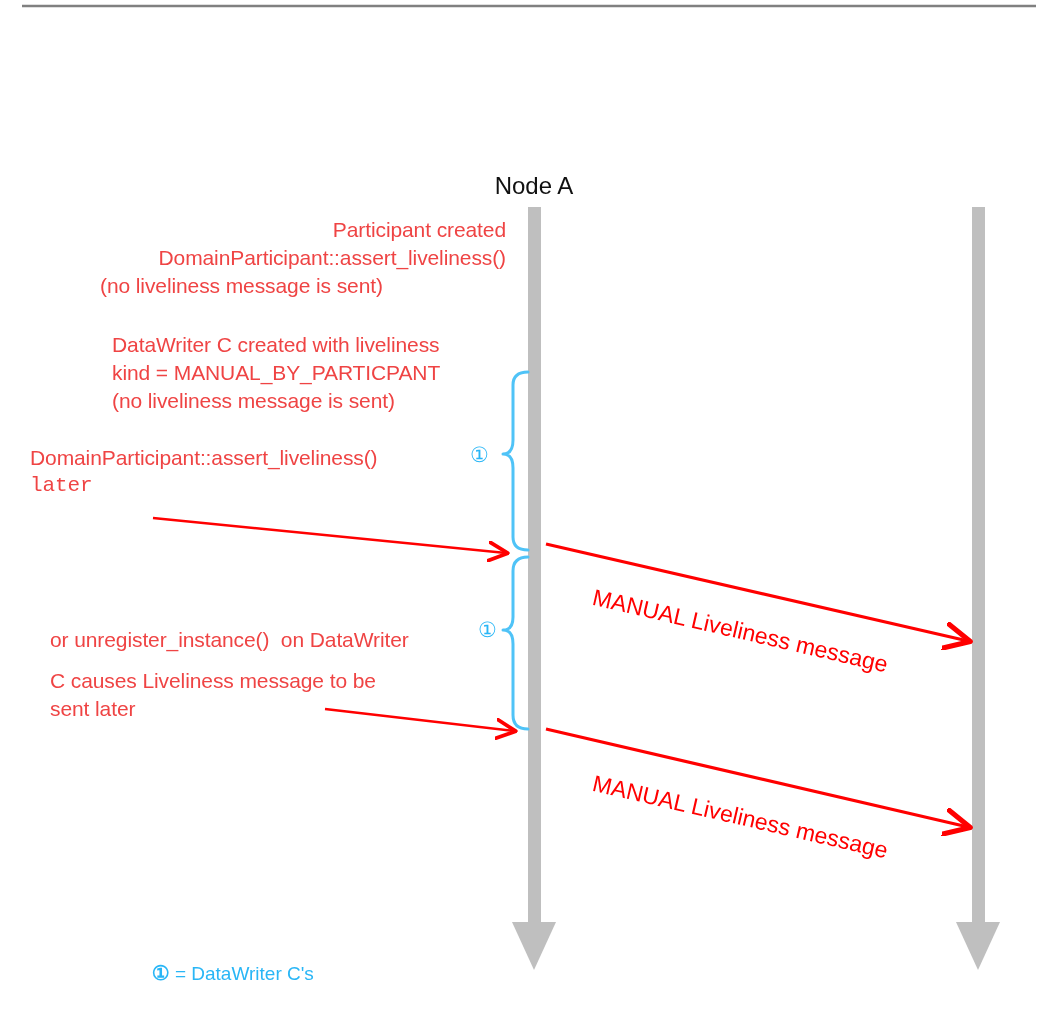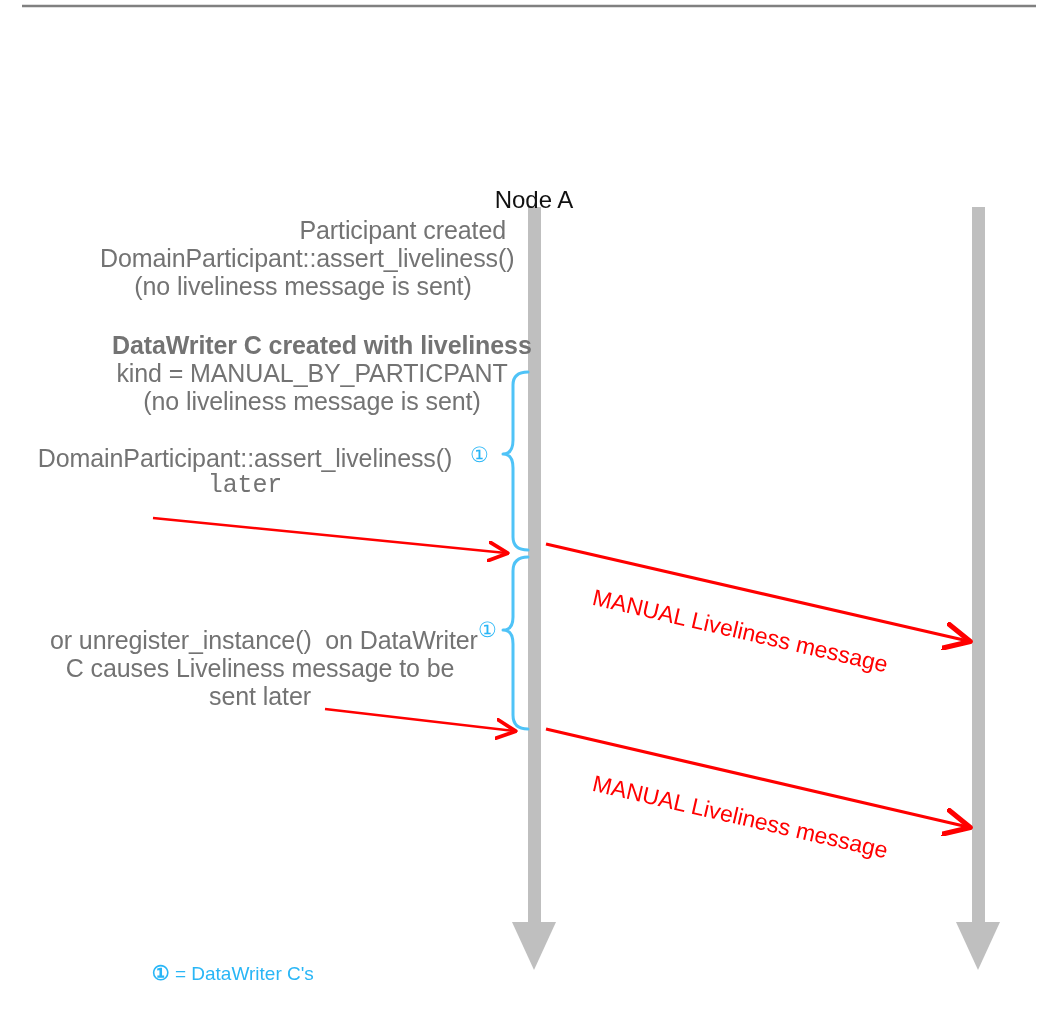--- a/index.html
+++ b/index.html
@@ -22,41 +22,41 @@
   #diagram-svg {
     position: absolute;
     left: 0;
     top: 0;
     width: 1058px;
     height: 1018px;
   }
   .txt {
     position: absolute;
     font-family: "Liberation Sans", sans-serif;
-    font-size: 25px;
+    font-size: 21px;
     line-height: 28px;
-    color: #737373;
+    color: #ef4444;
     white-space: pre;
     letter-spacing: -0.1px;
   }
   .lifeline-label {
     position: absolute;
     font-family: "Liberation Sans", sans-serif;
     font-size: 24px;
     line-height: 28px;
     color: #111111;
     white-space: pre;
     text-align: center;
     font-weight: 400;
   }
   .note-right {
     text-align: right;
   }
   .note-left {
-    text-align: center;
+    text-align: left;
   }
   .legend {
     position: absolute;
     font-family: "Liberation Sans", sans-serif;
     font-size: 19px;
     line-height: 25px;
     color: #29b6f6;
     white-space: pre;
   }
   .legend .circ {
@@ -126,43 +126,43 @@
 
     <line x1="153" y1="518" x2="506" y2="553" stroke="#ff0000" stroke-width="2.4" marker-end="url(#red-arrow)"></line>
 
     <line x1="325" y1="709" x2="514" y2="731" stroke="#ff0000" stroke-width="2.4" marker-end="url(#red-arrow)"></line>
 
     <line x1="546" y1="544" x2="968" y2="641" stroke="#ff0000" stroke-width="3.2" marker-end="url(#red-arrow)"></line>
 
     <line x1="546" y1="729" x2="968" y2="827" stroke="#ff0000" stroke-width="3.2" marker-end="url(#red-arrow)"></line>
   </svg>
 
-  <div class="lifeline-label" style="left:454px; top:186px; width:160px;">Node A</div>
+  <div class="lifeline-label" style="left:454px; top:172px; width:160px;">Node A</div>
 
 
   <div style="position:absolute; left:100px; top:216px; width:406px;">
     <div class="txt note-right" style="position:static;">Participant created</div>
     <div class="txt note-right" style="position:static;">DomainParticipant::assert_liveliness()</div>
     <div class="txt note-left" style="position:static;">(no liveliness message is sent)</div>
   </div>
 
   <div style="position:absolute; left:112px; top:331px; width:400px;">
-    <div class="txt note-left" style="position:static;font-weight:bold;">DataWriter C created with liveliness</div>
+    <div class="txt note-left" style="position:static;">DataWriter C created with liveliness</div>
     <div class="txt note-left" style="position:static;">kind = MANUAL_BY_PARTICPANT</div>
     <div class="txt note-left" style="position:static;">(no liveliness message is sent)</div>
   </div>
 
   <div style="position:absolute; left:30px; top:444px; width:430px;">
     <div class="txt note-left" style="position:static;">DomainParticipant::assert_liveliness()</div>
     <div class="txt note-left" style="position:static;font-family:Liberation Mono, monospace;">later</div>
   </div>
 
   <div style="position:absolute; left:50px; top:616px; width:420px;">
     <div class="txt note-left" style="position:static;margin-top:10px;">or unregister_instance()  on DataWriter</div>
-    <div class="txt note-left" style="position:static;">C causes Liveliness message to be</div>
+    <div class="txt note-left" style="position:static;margin-top:13px;">C causes Liveliness message to be</div>
     <div class="txt note-left" style="position:static;">sent later</div>
   </div>
 
   <div class="marker-num" style="left:470px; top:444px;">①</div>
 
   <div class="marker-num" style="left:478px; top:619px;">①</div>
 
   <div class="msg-label" style="left:596px; top:584px; transform: rotate(13deg);">MANUAL Liveliness message</div>
 
   <div class="msg-label" style="left:596px; top:770px; transform: rotate(13deg);">MANUAL Liveliness message</div>

